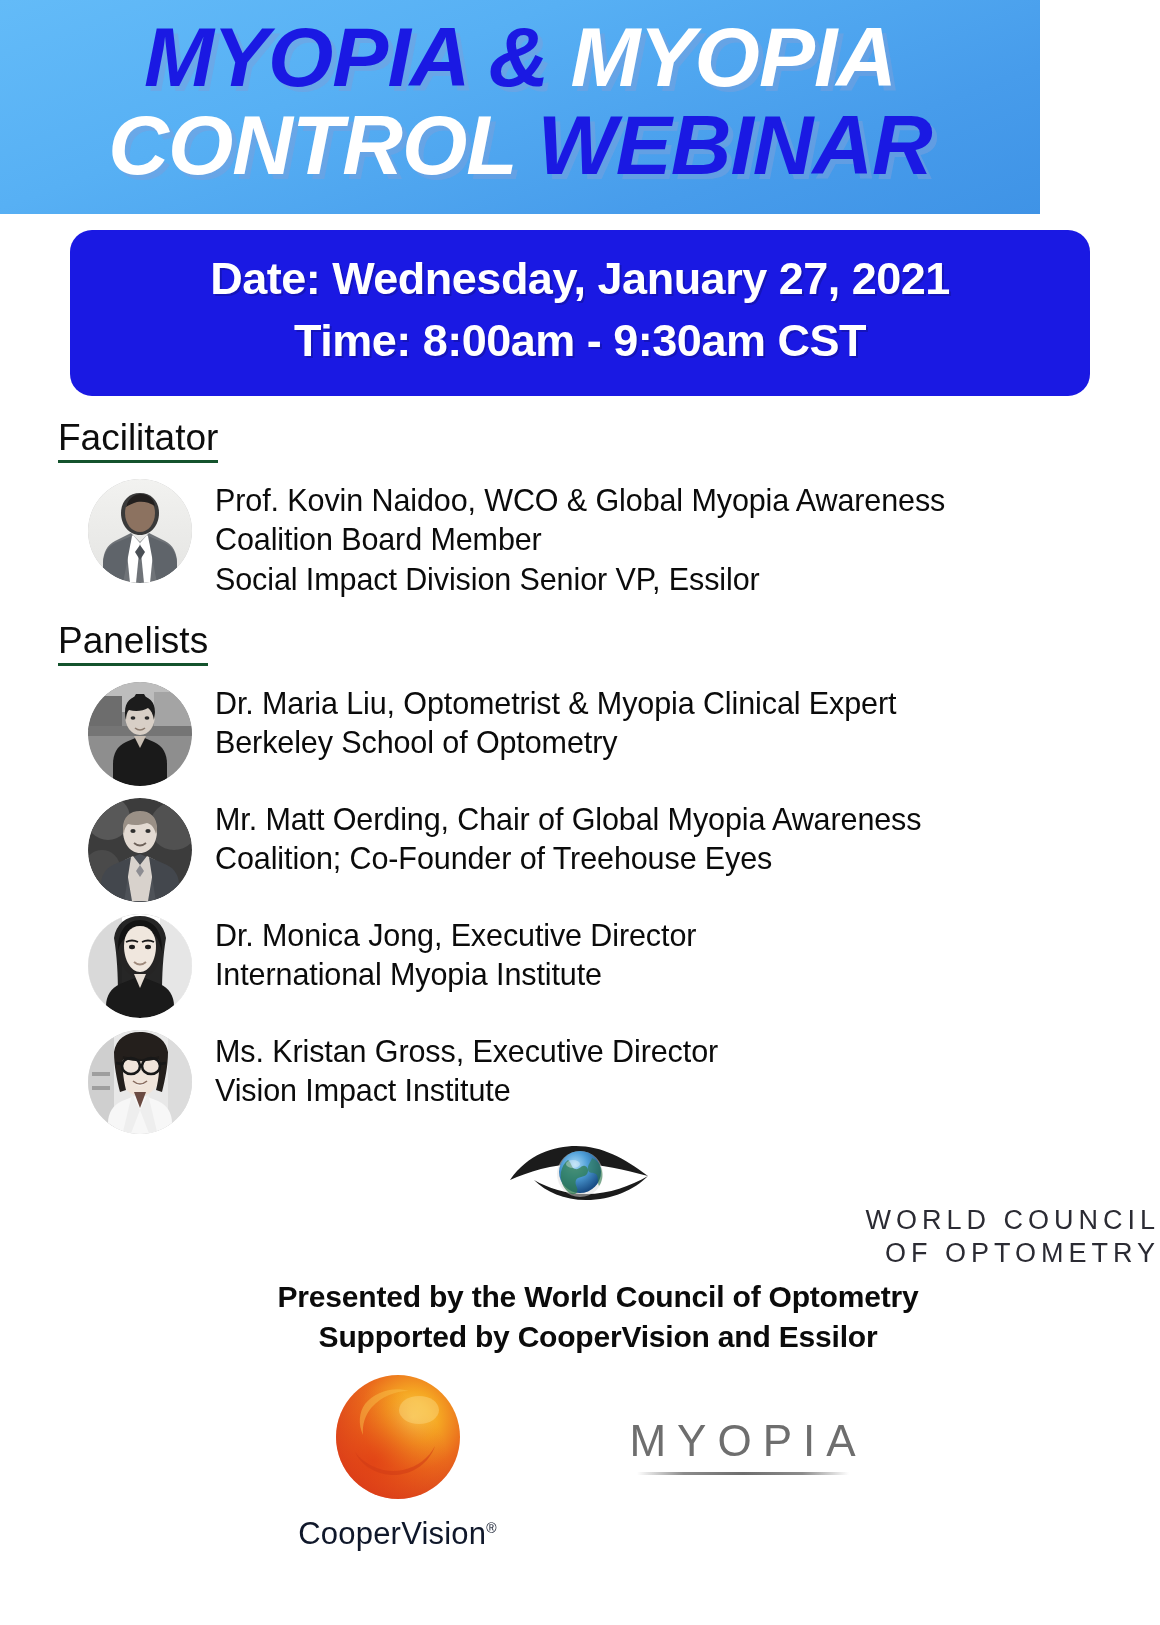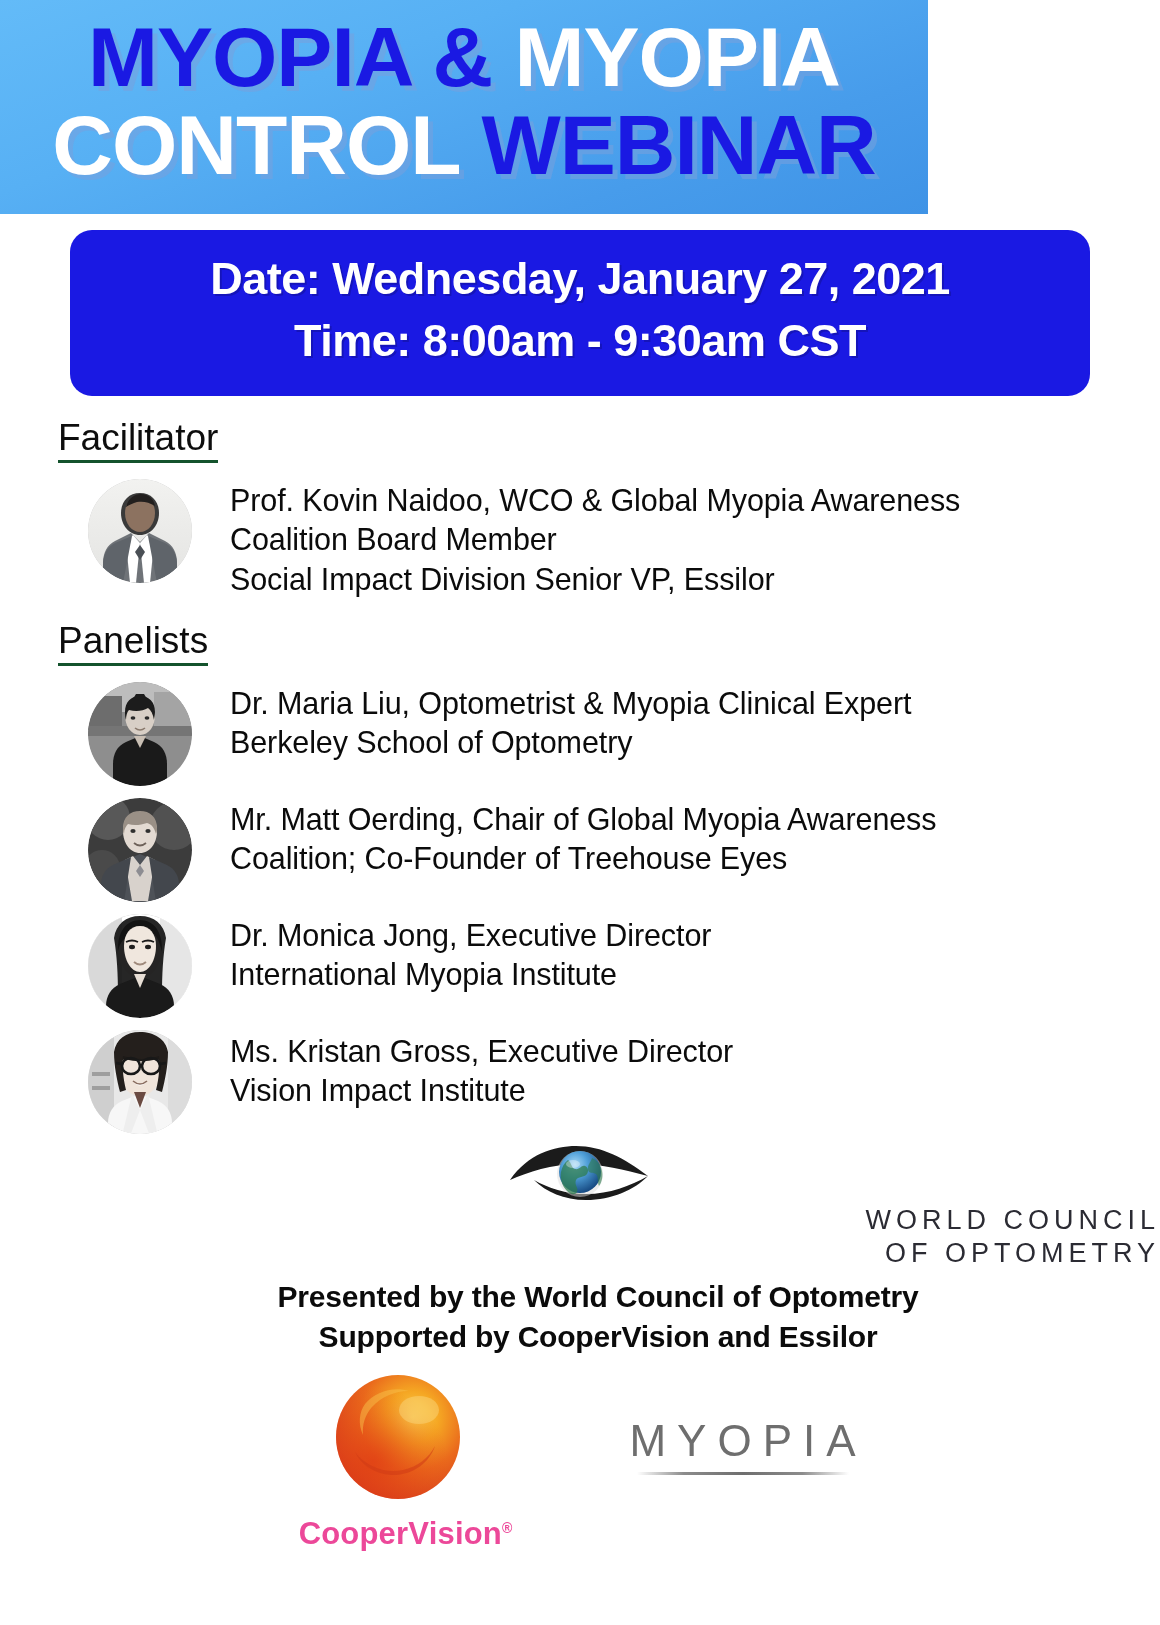--- a/index.html
+++ b/index.html
@@ -8,24 +8,25 @@
     font-family:"Liberation Sans", sans-serif;
     background:#ffffff;
     color:#111;
     overflow:hidden;
     position:relative;
   }
 
   
   .header {
     position:relative;
-    width:928px;
+    width:1040px;
     height:214px;
     background:linear-gradient(160deg,#63bbf8 0%,#57b0f4 35%,#479ceb 75%,#3f93e6 100%);
     overflow:hidden;
+    font-style:italic;
   }
   .title-line {
     text-align:center;
     font-family:"Liberation Sans Narrow","Liberation Sans", sans-serif;
     font-weight:bold;
     font-stretch:condensed;
     letter-spacing:-1px;
     line-height:0.98;
     white-space:nowrap;
   }
@@ -82,21 +83,21 @@
     height:104px;
     border-radius:50%;
     flex:0 0 104px;
     overflow:hidden;
     position:relative;
     background:#cfcfcf;
     margin-top:2px;
   }
   .avatar svg { display:block; width:104px; height:104px; }
   .person-text {
-    margin-left:38px;
+    margin-left:23px;
     padding-top:4px;
   }
   .person-line {
     font-size:30.5px;
     line-height:1.29;
     color:#0b0b0b;
     white-space:nowrap;
     letter-spacing:-0.1px;
   }
 
@@ -126,25 +127,24 @@
   .sponsors {
     display:flex;
     align-items:flex-start;
     justify-content:center;
     gap:95px;
     margin-top:10px;
   }
   .cooper { text-align:center; width:230px; }
   .cooper-word {
     font-size:31px;
-    color:#ec4899;
-    font-weight:700;
+    color:#0f172a;
+    font-weight:400;
     letter-spacing:0.2px;
     margin-top:4px;
-    text-align:right;
   }
   .cooper-word sup { font-size:14px; vertical-align:super; }
   .essilor { text-align:center; width:270px; padding-top:50px; }
   .essilor-word {
     font-size:44px;
     letter-spacing:11px;
     color:#6e6e6e;
     font-weight:400;
     padding-left:11px;
   }

